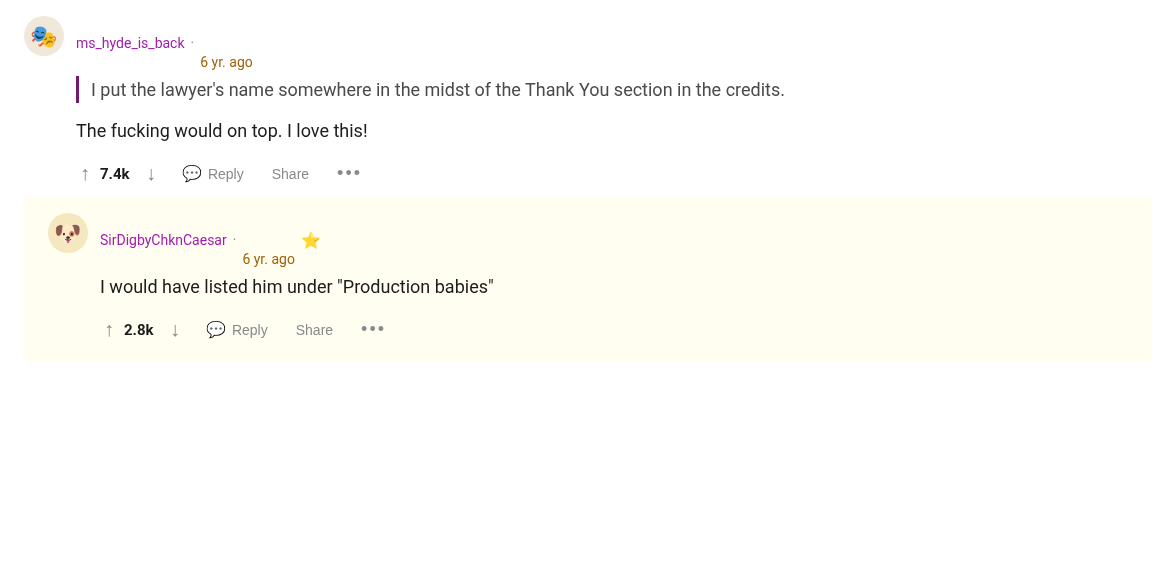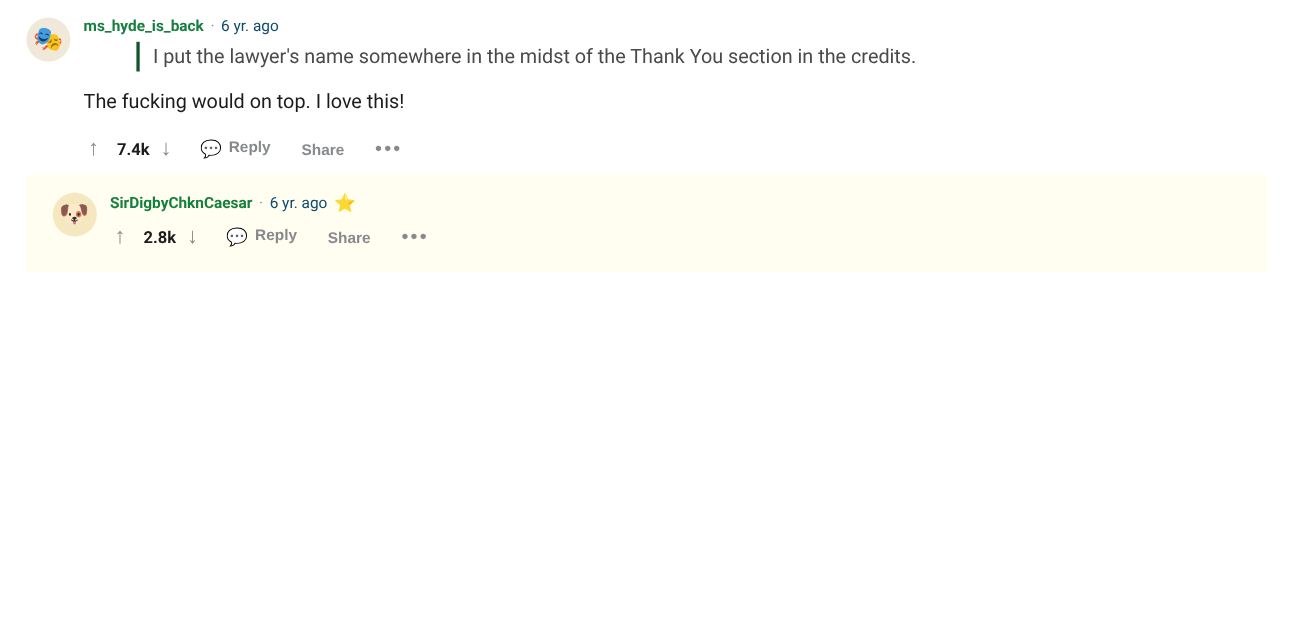--- a/index.html
+++ b/index.html
@@ -40,52 +40,52 @@
     }
 
     .comment-meta {
       display: flex;
       align-items: center;
       gap: 6px;
       margin-bottom: 6px;
     }
 
     .username {
-      font-weight: 700;
-      font-size: 14px;
-      color: #15803d;
+      font-weight: 400;
+      font-size: 14px;
+      color: #a21caf;
     }
 
     .separator {
       color: #878a8c;
       font-size: 14px;
     }
 
     .timestamp {
-      color: #0c4a6e;
-      font-size: 14px;
+      color: #a16207;
+      font-size: 14px;
+      margin-top: 38px;
     }
 
     .flair-icon {
       font-size: 16px;
     }
 
     .comment-content {
       margin-left: 0;
     }
 
     
     .quote-block {
-      border-left: 3px solid #14532d;
+      border-left: 3px solid #701a75;
       padding-left: 12px;
       margin-bottom: 14px;
       color: #4a4a4a;
       font-size: 18px;
       line-height: 1.5;
-      margin-left: 48px;
     }
 
     .comment-text {
       font-size: 18px;
       line-height: 1.5;
       color: #1c1c1c;
       margin-bottom: 14px;
     }
 
     
@@ -111,33 +111,33 @@
       display: flex;
       align-items: center;
       justify-content: center;
     }
 
     .vote-count {
       font-weight: 700;
       font-size: 15px;
       color: #1c1c1c;
       min-width: 36px;
-      text-align: right;
+      text-align: left;
     }
 
     .action-btn {
       background: none;
       border: none;
       cursor: pointer;
       display: flex;
-      align-items: flex-start;
+      align-items: center;
       gap: 6px;
       color: #878a8c;
       font-size: 14px;
-      font-weight: 700;
+      font-weight: 400;
       padding: 4px 6px;
       border-radius: 4px;
     }
 
     .action-icon {
       font-size: 18px;
     }
 
     .more-btn {
       background: none;
@@ -248,20 +248,21 @@
         <span>🐶</span>
       </div>
       <div class="comment-body">
         <div class="comment-meta">
           <span class="username">SirDigbyChknCaesar</span>
           <span class="separator">·</span>
           <span class="timestamp">6 yr. ago</span>
           <span class="flair-icon">⭐</span>
         </div>
         <div class="comment-content">
+          <div class="comment-text">I would have listed him under "Production babies"</div>
           <div class="comment-actions">
             <div class="vote-section">
               <button class="vote-btn">
                 <span class="arrow-up"></span>
               </button>
               <span class="vote-count">2.8k</span>
               <button class="vote-btn">
                 <span class="arrow-down"></span>
               </button>
             </div>

